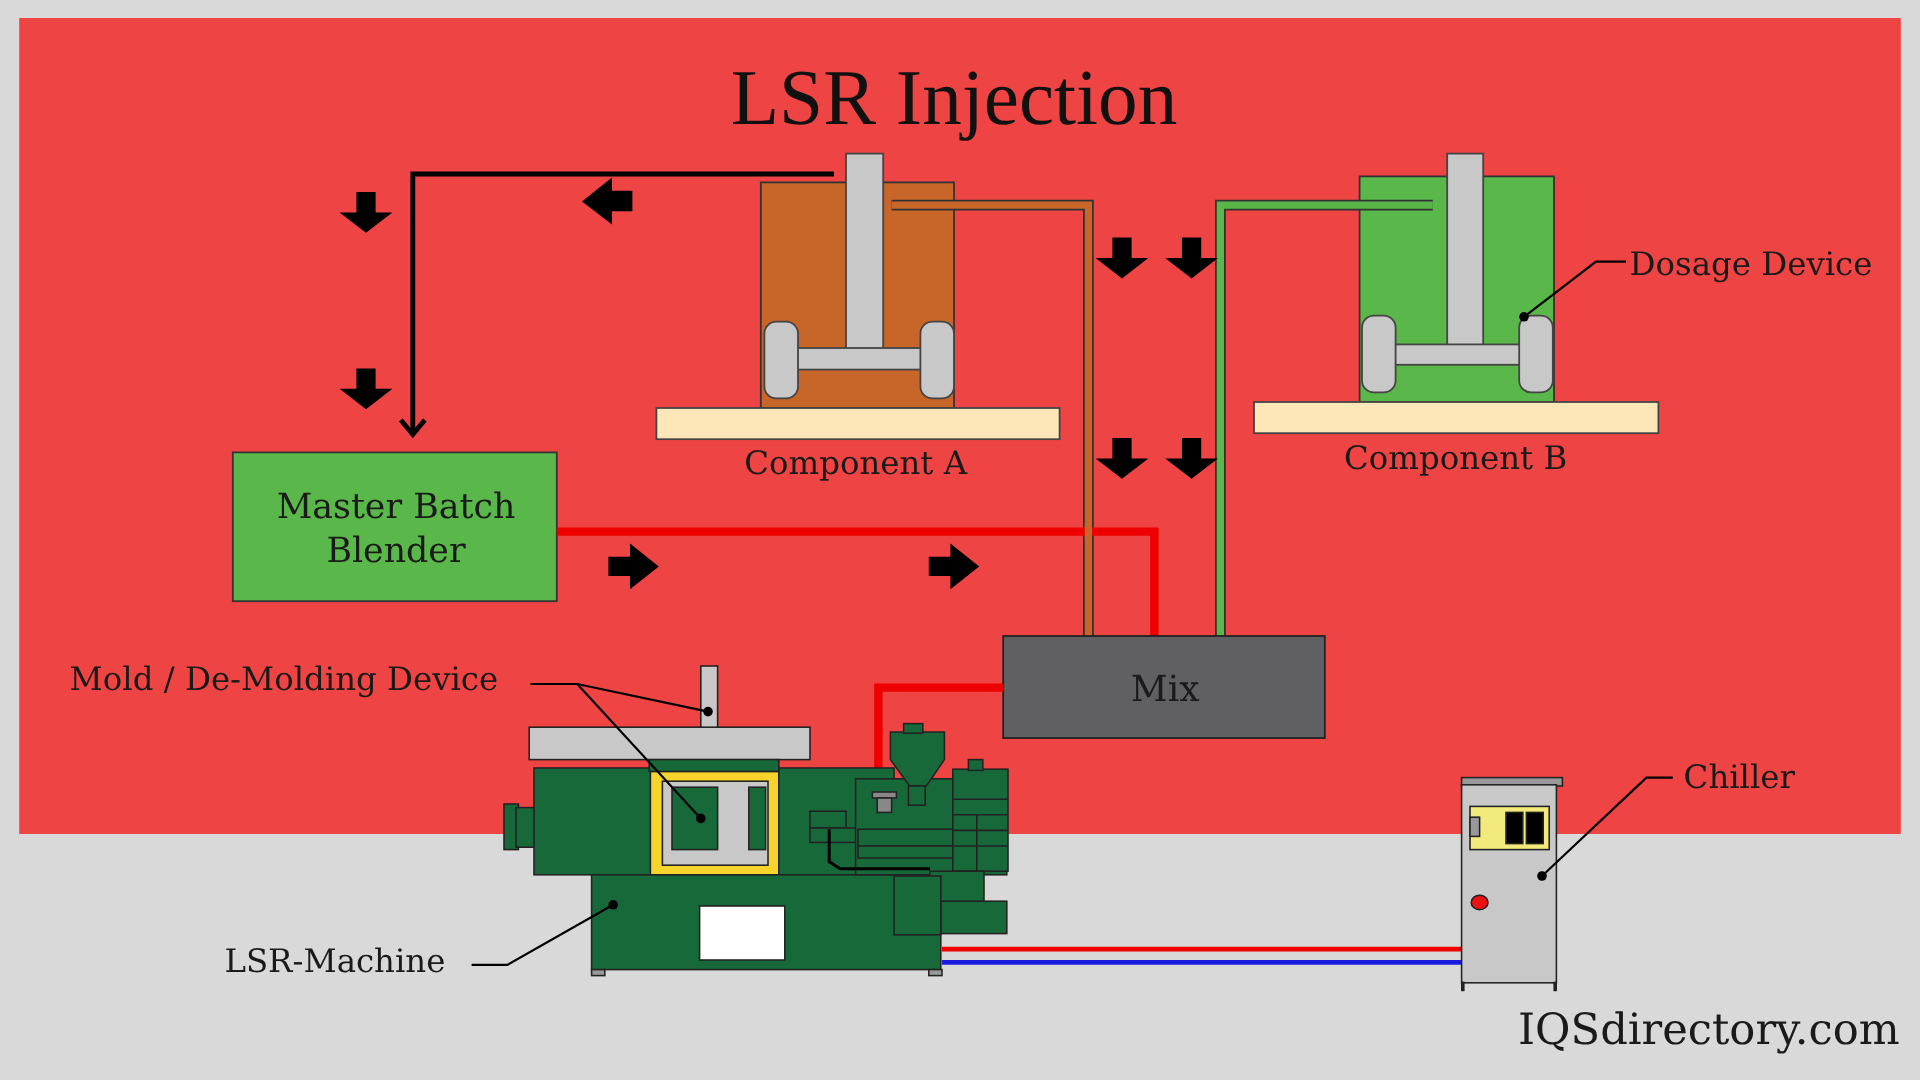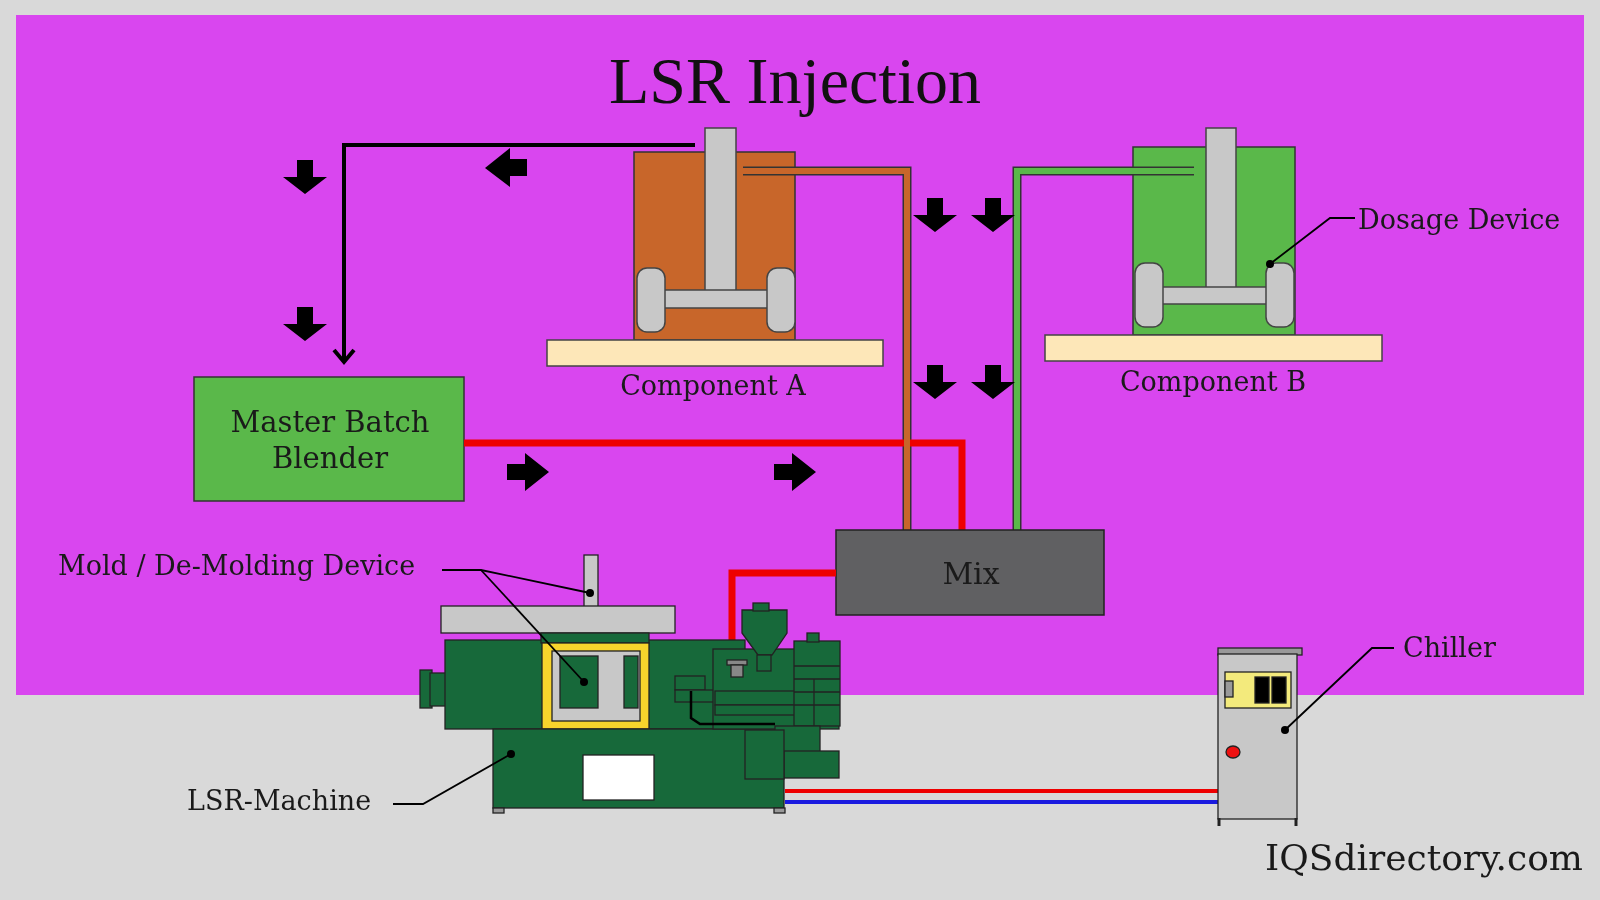--- a/index.html
+++ b/index.html
@@ -3,21 +3,21 @@
 <meta charset="utf-8">
 <style>
   html, body { margin: 0; padding: 0; }
   body {
     width: 1600px; height: 900px; background: #d9d9d9;
     position: relative; overflow: hidden;
     font-family: "DejaVu Serif", "Liberation Serif", serif;
   }
   #canvas {
     position: absolute; left: 16px; top: 15px; width: 1568px; height: 680px;
-    background: #d946ef;
+    background: #ef4444;
   }
   svg { position: absolute; left: 0; top: 0; }
   .lbl { font-family: "DejaVu Serif", "Liberation Serif", serif; fill: #1a1a1a; }
   .title { font-family: "Liberation Serif", "DejaVu Serif", serif; font-size: 66px; fill: #111; }
 </style>
 </head>
 <body>
 
 <div id="canvas">
 <svg width="1568" height="870" viewBox="16 15 1568 870">

